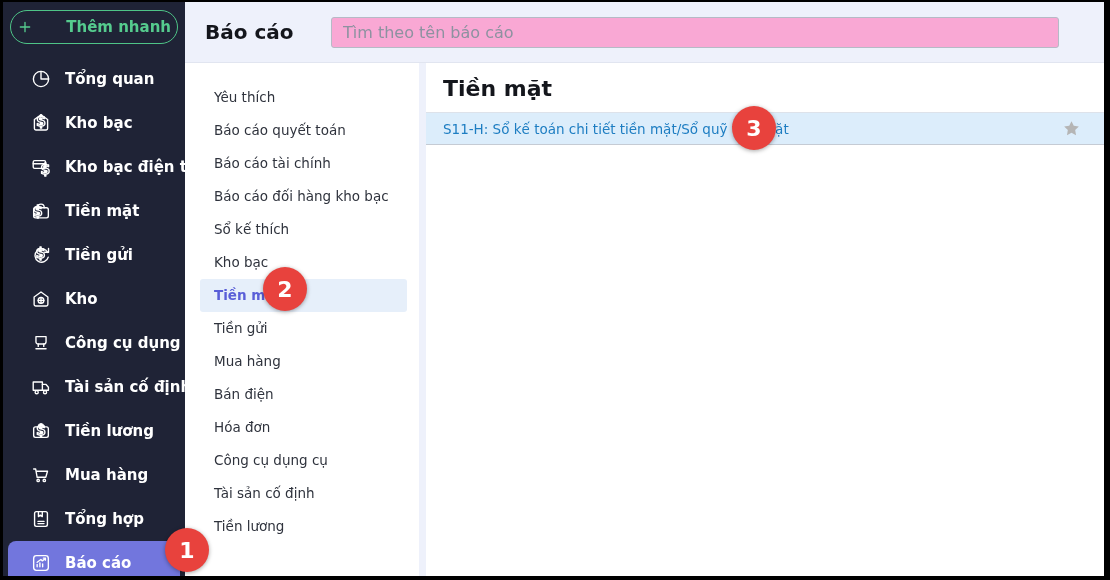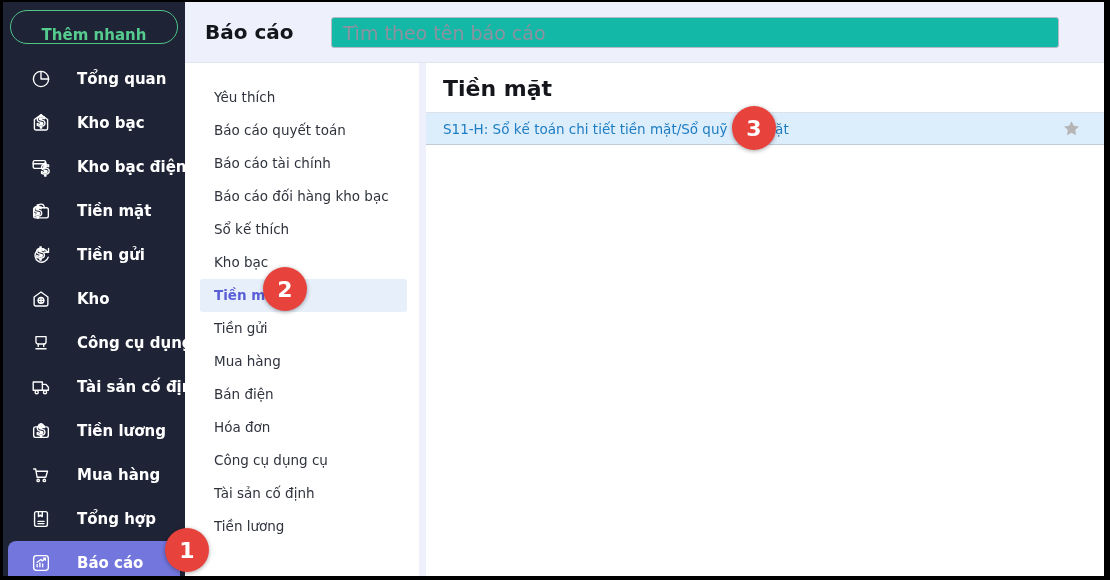--- a/index.html
+++ b/index.html
@@ -9,41 +9,41 @@
     -webkit-font-smoothing:antialiased;overflow:hidden;
   }
   .app{position:absolute;top:2px;left:3px;right:6px;bottom:4px;background:#fff;display:flex;overflow:hidden;}
 
   
   .sidebar{width:182px;min-width:182px;background:#1f2336;padding-top:8px;box-sizing:border-box;}
   .quick-add{
     margin:0 7px;width:calc(100% - 14px);height:34px;box-sizing:border-box;
     background:transparent;border:1.5px solid #4ec487;border-radius:17px;
     color:#55cb8e;font-size:15px;font-weight:700;font-family:inherit;
-    display:flex;align-items:center;justify-content:center;gap:16px;cursor:pointer;flex-direction:column;
+    display:flex;align-items:center;justify-content:space-between;gap:16px;cursor:pointer;
   }
   .quick-add svg{width:16px;height:16px;stroke:#55cb8e;stroke-width:2;fill:none;stroke-linecap:round;}
   .side-nav{list-style:none;margin:13px 0 0;padding:0;}
   .nav-item{
     height:44px;margin:0 5px;padding:0 6px 0 22px;border-radius:8px;
-    display:flex;align-items:center;gap:25px;cursor:pointer;
+    display:flex;align-items:center;gap:13px;cursor:pointer;
     color:#fff;font-size:15px;font-weight:600;white-space:nowrap;
   }
   .nav-item.active{background:#7276dd;}
   .nav-icon{width:22px;height:22px;flex:0 0 22px;display:flex;align-items:center;justify-content:center;}
   .nav-icon svg{width:22px;height:22px;stroke:#fff;fill:none;stroke-width:1.5;stroke-linecap:round;stroke-linejoin:round;}
 
   
   .right{flex:1;display:flex;flex-direction:column;min-width:0;}
   .topbar{position:relative;height:61px;min-height:61px;background:#eef1fb;border-bottom:1px solid #e1e5f0;box-sizing:border-box;}
   .topbar-title{position:absolute;left:20px;top:50%;transform:translateY(-50%);font-size:20px;font-weight:700;color:#14161c;}
   .search-input{
     position:absolute;left:146px;top:15px;width:728px;height:31px;box-sizing:border-box;
-    border:1px solid #b6bac6;border-radius:3px;background:#14b8a6;padding:0 11px;
-    font-size:19px;color:#333;font-family:inherit;outline:none;
+    border:1px solid #b6bac6;border-radius:3px;background:#f9a8d4;padding:0 11px;
+    font-size:16px;color:#333;font-family:inherit;outline:none;
   }
   .search-input::placeholder{color:#8d92a0;}
 
   .content{flex:1;display:flex;min-height:0;}
   .report-menu{width:228px;min-width:228px;background:#fff;padding:15px 0 0;margin:3px;list-style:none;box-sizing:border-box;}
   .menu-item{
     height:33px;line-height:33px;margin:0 9px 0 12px;padding-left:14px;border-radius:3px;
     font-size:13.5px;color:#2f333d;cursor:pointer;white-space:nowrap;overflow:hidden;
   }
   .menu-item.active{background:#e6effa;color:#5a5fd8;font-weight:700;}

